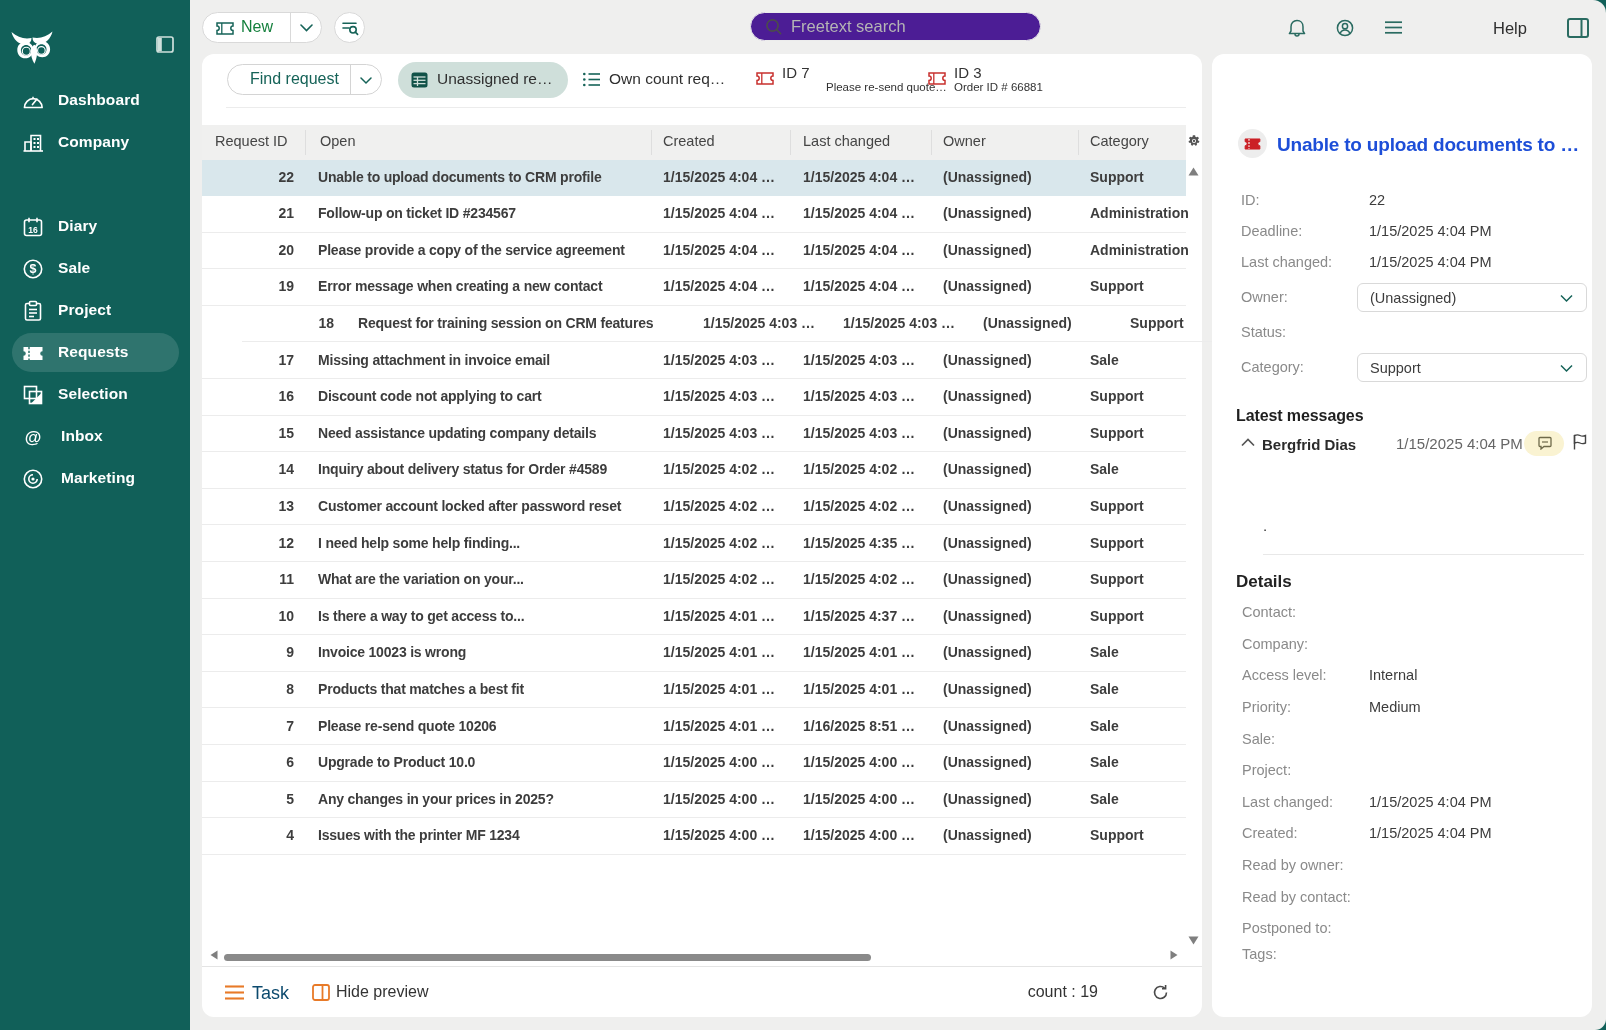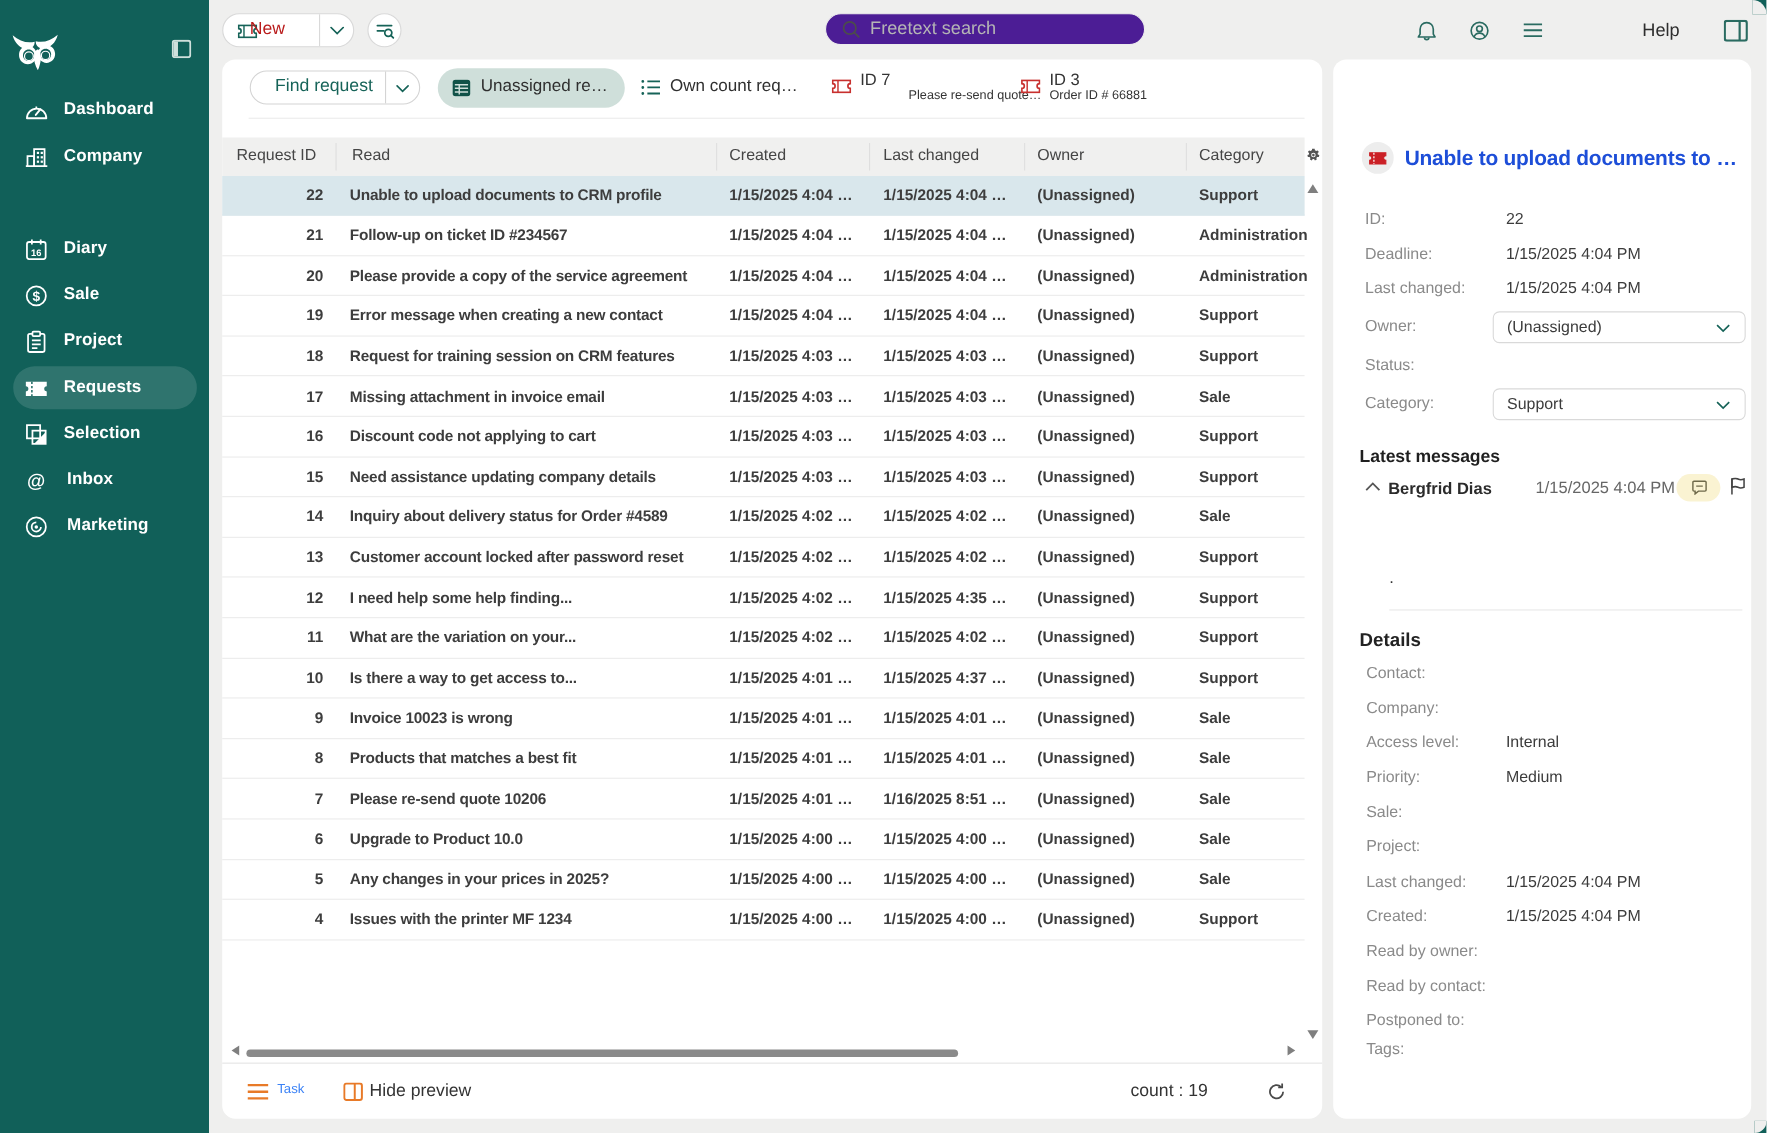--- a/index.html
+++ b/index.html
@@ -147,21 +147,21 @@
       </svg>
       <div class="tx" style="left:61px;">Marketing</div>
     </div>
   </div>
 
   <div class="pillbtn" style="left:202px; top:12px; width:120px; height:31px;">
     <svg class="abs" style="left:13px; top:9px;" width="18" height="13" viewBox="0 0 18 13">
       <path d="M1 1 h16 v3 a2.2 2.2 0 0 0 0 4.4 V12 H1 V8.4 a2.2 2.2 0 0 0 0-4.4 Z" fill="none" stroke="#166358" stroke-width="1.5"></path>
       <line x1="5.8" y1="1" x2="5.8" y2="12" stroke="#166358" stroke-width="1.3"></line>
     </svg>
-    <span class="abs" style="left:24px; top:5px; font-size:16px; color:#b91c1c;">New</span>
+    <span class="abs" style="left:38px; top:5px; font-size:16px; color:#15803d;">New</span>
     <div class="abs" style="left:87px; top:0px; width:1px; height:29px; background:#d9d9d9;"></div>
     <svg class="abs" style="left:97px; top:11px;" width="13" height="8" viewBox="0 0 13 8">
       <polyline points="1,1 6.5,6.5 12,1" fill="none" stroke="#166358" stroke-width="1.6" stroke-linecap="round"></polyline>
     </svg>
   </div>
   <div class="pillbtn" style="left:334px; top:12px; width:31px; height:31px; border-radius:50%;">
     <svg class="abs" style="left:7px; top:7px;" width="17" height="17" viewBox="0 0 17 17">
       <g stroke="#166358" stroke-width="1.6" fill="none" stroke-linecap="round">
         <line x1="1" y1="3.2" x2="14" y2="3.2"></line>
         <line x1="1" y1="8" x2="7" y2="8"></line>
@@ -252,21 +252,21 @@
     <svg class="abs" style="left:726px; top:18px;" width="18" height="13" viewBox="0 0 18 13">
       <path d="M1 1 h16 v3 a2.2 2.2 0 0 0 0 4.4 V12 H1 V8.4 a2.2 2.2 0 0 0 0-4.4 Z" fill="none" stroke="#c8302e" stroke-width="1.5"></path>
       <line x1="5.8" y1="1" x2="5.8" y2="12" stroke="#c8302e" stroke-width="1.3"></line>
     </svg>
     <span class="abs" style="left:752px; top:10px; font-size:15px; color:#333;">ID 3</span>
     <span class="abs" style="left:752px; top:27px; font-size:11.5px; color:#333;">Order ID # 66881</span>
     <div class="abs" style="left:24px; top:53px; width:960px; height:1px; background:#ececec;"></div>
 
     <div id="thead">
       <div class="hcell" style="left:13px;">Request ID</div>
-      <div class="hcell" style="left:118px;">Read</div>
+      <div class="hcell" style="left:118px;">Open</div>
       <div class="hcell" style="left:461px;">Created</div>
       <div class="hcell" style="left:601px;">Last changed</div>
       <div class="hcell" style="left:741px;">Owner</div>
       <div class="hcell" style="left:888px;">Category</div>
       <div class="hsep" style="left:103px;"></div>
       <div class="hsep" style="left:449px;"></div>
       <div class="hsep" style="left:588px;"></div>
       <div class="hsep" style="left:729px;"></div>
       <div class="hsep" style="left:876px;"></div>
     </div>
@@ -298,21 +298,21 @@
       <div class="c-ca">Administration</div>
     </div>
     <div class="row" style="top:215.3px;">
       <div class="c-id">19</div>
       <div class="c-ti">Error message when creating a new contact</div>
       <div class="c-cr">1/15/2025 4:04 …</div>
       <div class="c-lc">1/15/2025 4:04 …</div>
       <div class="c-ow">(Unassigned)</div>
       <div class="c-ca">Support</div>
     </div>
-    <div class="row" style="top:251.9px;">
+    <div class="row" style="top:251.9px;margin-left:40px;">
       <div class="c-id">18</div>
       <div class="c-ti">Request for training session on CRM features</div>
       <div class="c-cr">1/15/2025 4:03 …</div>
       <div class="c-lc">1/15/2025 4:03 …</div>
       <div class="c-ow">(Unassigned)</div>
       <div class="c-ca">Support</div>
     </div>
     <div class="row" style="top:288.5px;">
       <div class="c-id">17</div>
       <div class="c-ti">Missing attachment in invoice email</div>
@@ -442,21 +442,21 @@
     </svg>
     <div class="abs" style="left:0px; top:911.5px; width:1000px; height:1px; background:#e4e4e4;"></div>
 
     <svg class="abs" style="left:23px; top:931px;" width="19" height="15" viewBox="0 0 19 15">
       <g stroke="#e87a28" stroke-width="2.1" fill="none">
         <line x1="0" y1="1.5" x2="19" y2="1.5"></line>
         <line x1="0" y1="7.5" x2="19" y2="7.5"></line>
         <line x1="0" y1="13.5" x2="19" y2="13.5"></line>
       </g>
     </svg>
-    <span class="abs" style="left:50px; top:929px; font-size:12px; color:#3b82f6;">Task</span>
+    <span class="abs" style="left:50px; top:929px; font-size:18px; color:#0c4a6e;">Task</span>
     <svg class="abs" style="left:110px; top:930px;" width="18" height="17" viewBox="0 0 18 17">
       <rect x="1" y="1" width="16" height="15" rx="2" fill="none" stroke="#e87a28" stroke-width="1.8"></rect>
       <line x1="10.5" y1="1" x2="10.5" y2="16" stroke="#e87a28" stroke-width="1.8"></line>
     </svg>
     <span class="abs" style="left:134px; top:929px; font-size:16px; color:#333;">Hide preview</span>
     <span class="abs" style="left:824px; top:929px; width:72px; text-align:right; font-size:16px; color:#333;">count : 19</span>
     <svg class="abs" style="left:950px; top:930px;" width="17" height="17" viewBox="0 0 17 17">
       <path d="M14.5 8.5 a6 6 0 1 1 -1.8 -4.3" fill="none" stroke="#4a4a4a" stroke-width="1.6"></path>
       <path d="M13.6 1 v3.6 h-3.6" fill="none" stroke="#4a4a4a" stroke-width="1.6"></path>
     </svg>

